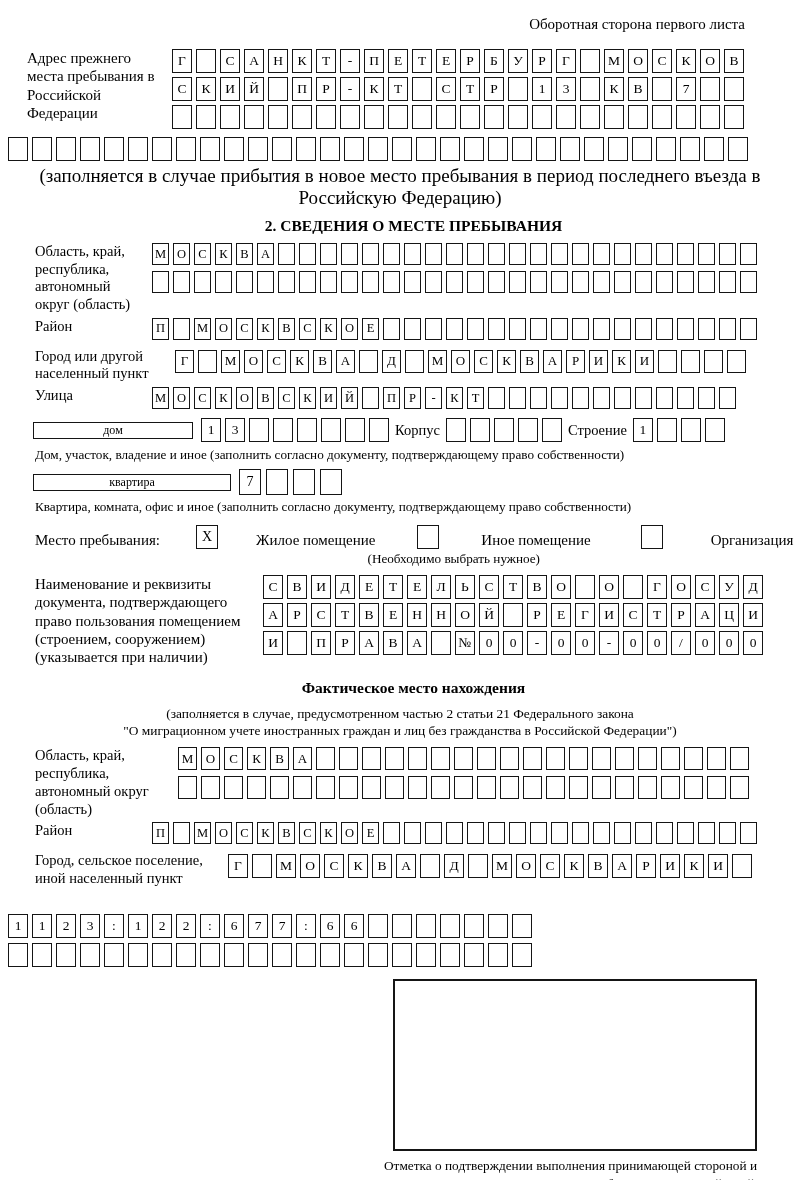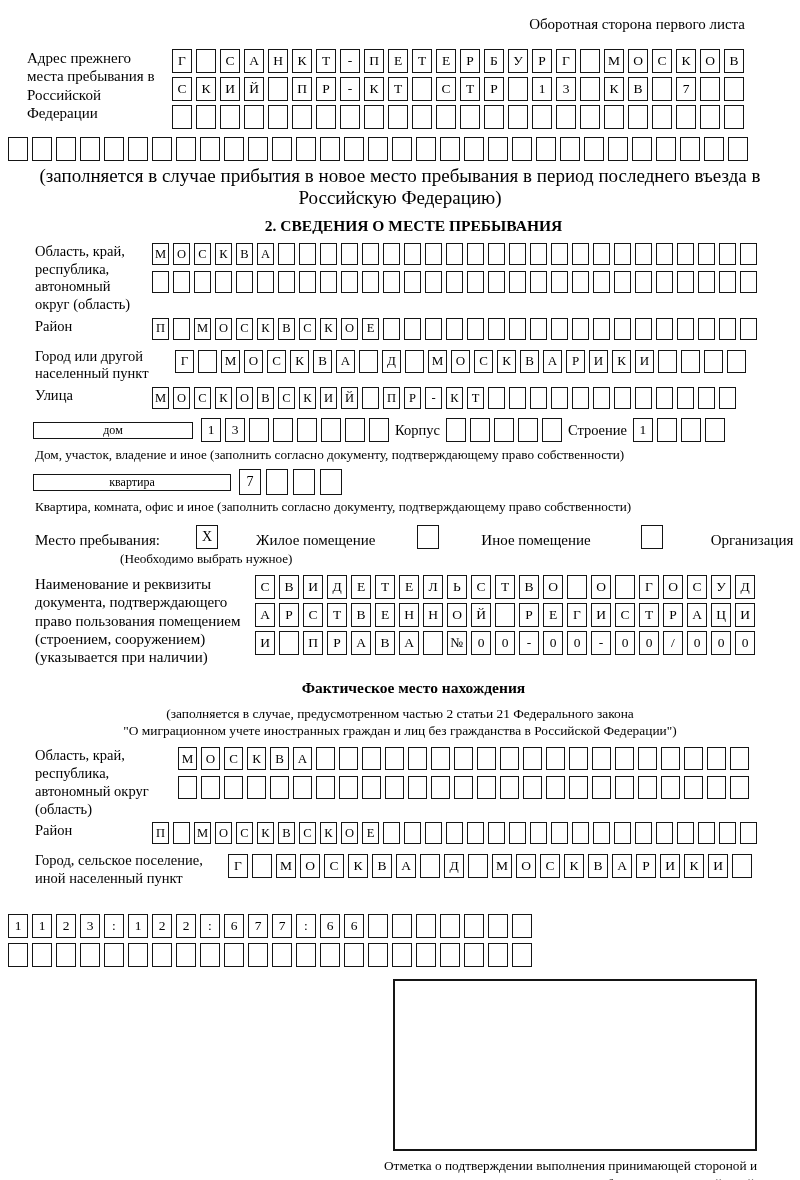--- a/index.html
+++ b/index.html
@@ -31,21 +31,21 @@
     display:flex;align-items:center;justify-content:center;font-size:12px;flex:none;
   }
   .inline-lab{font-size:14.5px;line-height:26px;flex:none;}
   .small-note{font-size:13.2px;margin:0 0 6px 35px;}
   .checkbox{
     box-sizing:border-box;width:22px;height:24px;border:1.7px solid #151515;flex:none;
     display:flex;align-items:center;justify-content:center;font-size:14px;
   }
   .stay-row{display:flex;align-items:flex-end;margin:10px 0 2px 0;gap:28px;}
   .stay-lab{font-size:15px;}
-  .center-note{font-size:13.2px;text-align:left;margin:2px 0 8px 0;}
+  .center-note{font-size:13.2px;text-align:right;margin:2px 0 8px 0;}
   .fact-note{font-size:13.4px;text-align:center;line-height:1.3;margin-bottom:8px;}
   .stamp-box{
     box-sizing:border-box;border:2px solid #151515;width:364px;height:172px;
     margin-left:393px;margin-top:8px;background:#fff;
   }
   .stamp-caption{
     width:382px;margin-left:384px;margin-top:6px;text-align:left;
     font-size:13.3px;line-height:1.35;
   }
 </style>
@@ -389,21 +389,21 @@
     <span class="stay-lab">Место пребывания:</span>
     <span class="checkbox" style="margin-left:8px;">X</span>
     <span class="stay-lab" style="margin-left:10px;">Жилое помещение</span>
     <span class="checkbox" style="margin-left:14px;"></span>
     <span class="stay-lab" style="margin-left:14px;">Иное помещение</span>
     <span class="checkbox" style="margin-left:22px;"></span>
     <span class="stay-lab" style="margin-left:20px;">Организация</span>
   </div>
   <div class="center-note" style="margin-left:120px;width:420px;">(Необходимо выбрать нужное)</div>
 
-  <div class="frow" style="margin-top:4px;">
+  <div class="frow" style="margin-top:4px;gap:8px;">
     <div class="lab" style="width:210px;font-size:15px;">Наименование и реквизиты документа, подтверждающего право пользования помещением (строением, сооружением) (указывается при наличии)</div>
     <div class="boxcol" style="margin-left:10px;">
       <div class="boxes lg">
           <span class="cbox">С</span>
           <span class="cbox">В</span>
           <span class="cbox">И</span>
           <span class="cbox">Д</span>
           <span class="cbox">Е</span>
           <span class="cbox">Т</span>
           <span class="cbox">Е</span>

